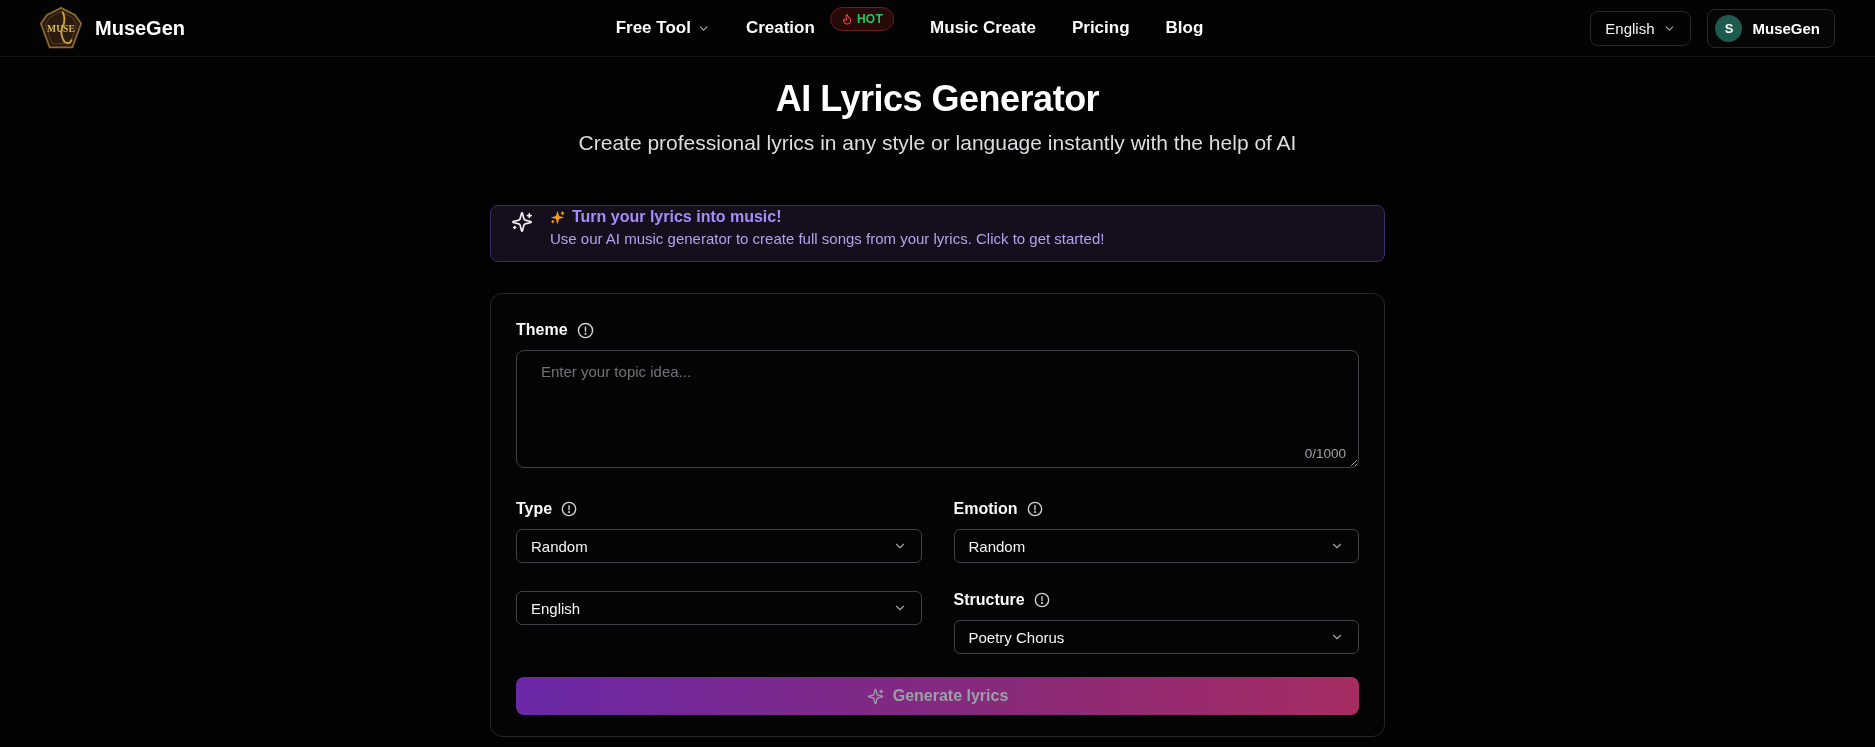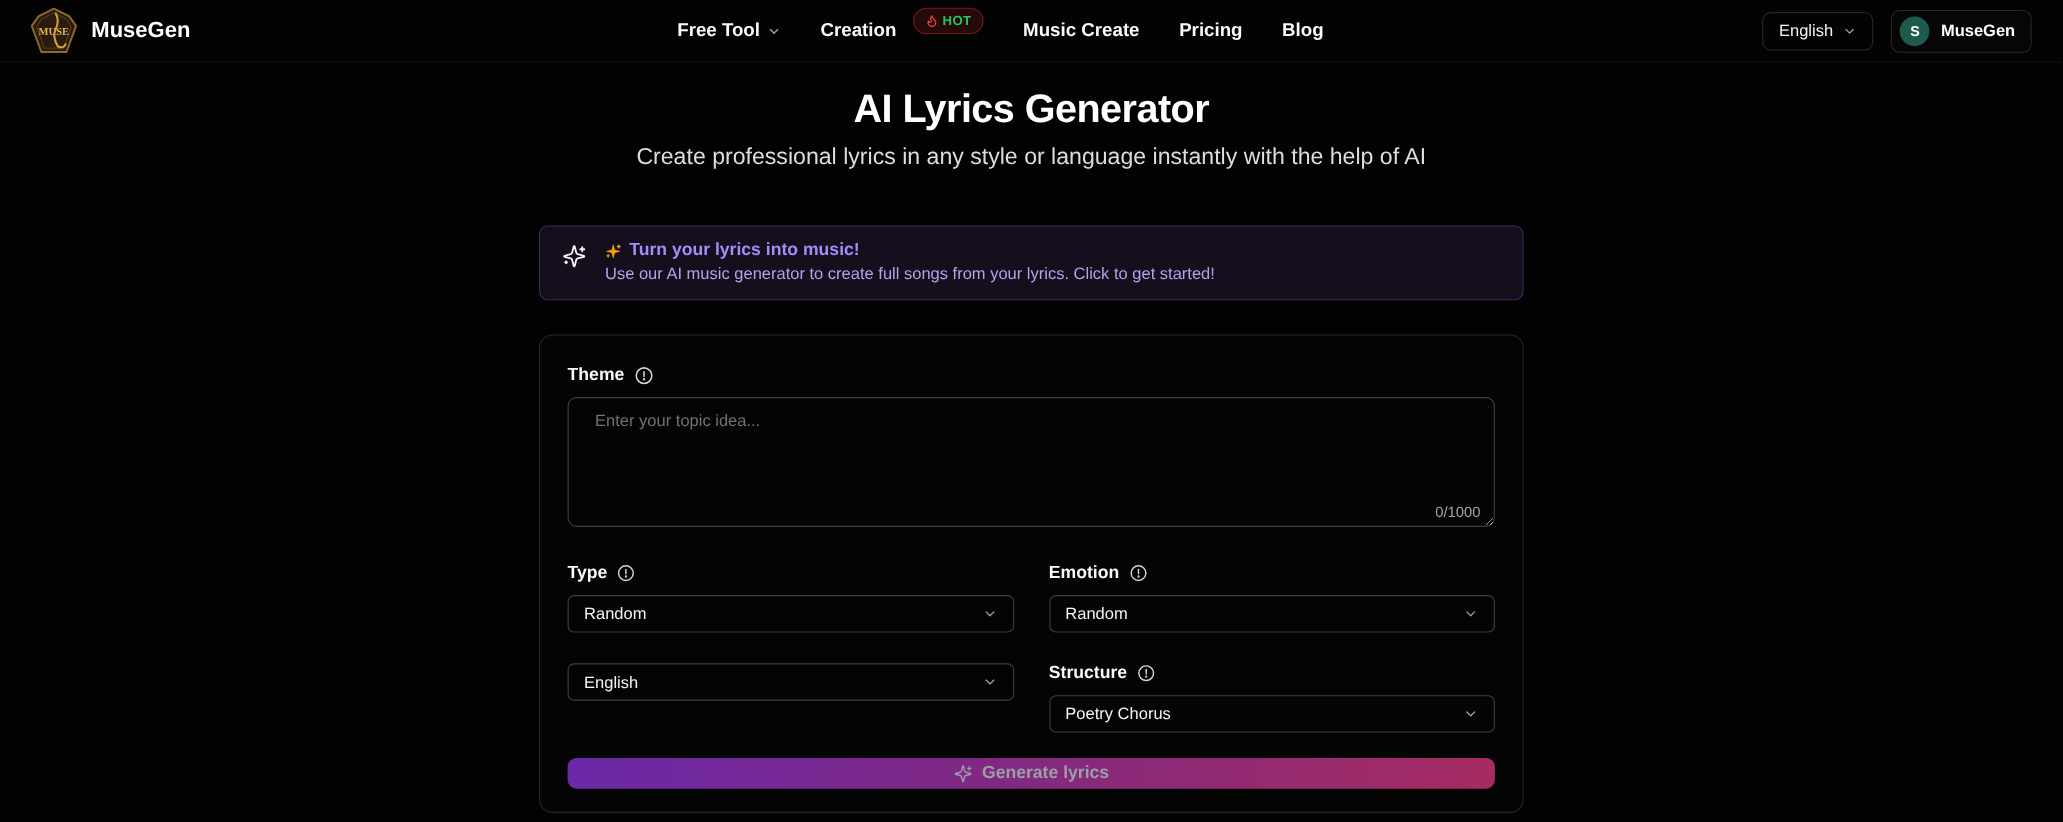--- a/index.html
+++ b/index.html
@@ -7,21 +7,21 @@
   body {
     width:1875px; height:747px; overflow:hidden;
     background:#020202; color:#fafafa;
     font-family:"Liberation Sans", sans-serif;
   }
   svg { display:block; }
 
   
   .header {
     position:relative; height:57px; display:flex; align-items:center;
-    padding:0 28px; background:#030303; border-bottom:1px solid #121212;
+    padding:0 40px; background:#030303; border-bottom:1px solid #121212;
   }
   .brand { display:flex; align-items:center; gap:13px; cursor:pointer; }
   .brand-name { font-size:20px; font-weight:700; color:#ffffff; }
   .nav {
     position:absolute; left:50%; transform:translateX(calc(-50% - 28px));
     display:flex; align-items:center; gap:36px;
   }
   .nav-item {
     display:flex; align-items:center; gap:6px; cursor:pointer;
     font-size:17px; font-weight:600; color:#fafafa; white-space:nowrap;
@@ -59,21 +59,21 @@
   }
   .hero-subtitle { margin-top:11px; font-size:21px; color:#dcdce1; }
 
   
   .content { width:895px; margin:0 auto; }
 
   
   .banner {
     margin-top:50px; display:flex; gap:17px; align-items:flex-start;
     background:#150e1d; border:1px solid #3b2b5e; border-radius:8px;
-    padding:13px 20px 14px; cursor:pointer;
+    padding:2px 20px 14px; cursor:pointer;
   }
   .banner-icon { margin-top:3px; }
   .banner-title { display:flex; align-items:center; gap:7px;
     font-size:16px; font-weight:700; color:#a78bfa; }
   .banner-body { margin-top:4px; font-size:15px; color:#b7a1ec; }
 
   
   .card {
     margin-top:31px; border:1px solid #27272a; border-radius:12px;
     padding:27px 25px 21px; background:#040404;
@@ -97,21 +97,21 @@
 
   .grid-row { display:grid; grid-template-columns:1fr 1fr; column-gap:32px; margin-top:28px; }
   .select-box {
     height:34px; border:1px solid #3f3f46; border-radius:6px;
     display:flex; align-items:center; justify-content:space-between;
     padding:0 14px; font-size:15px; color:#f4f4f5; cursor:pointer;
     background:transparent;
   }
 
   .generate-btn {
-    margin-top:23px; width:100%; height:28px; border:none; border-radius:8px;
+    margin-top:23px; width:100%; height:38px; border:none; border-radius:8px;
     background:linear-gradient(90deg,#6b28a8 0%,#83297f 50%,#a62c62 100%);
     color:#9aa0a6; font-size:16px; font-weight:700; font-family:inherit;
     display:flex; align-items:center; justify-content:center; gap:9px;
     cursor:pointer;
   }
 </style>
 </head>
 <body>
 
 <div class="header">

